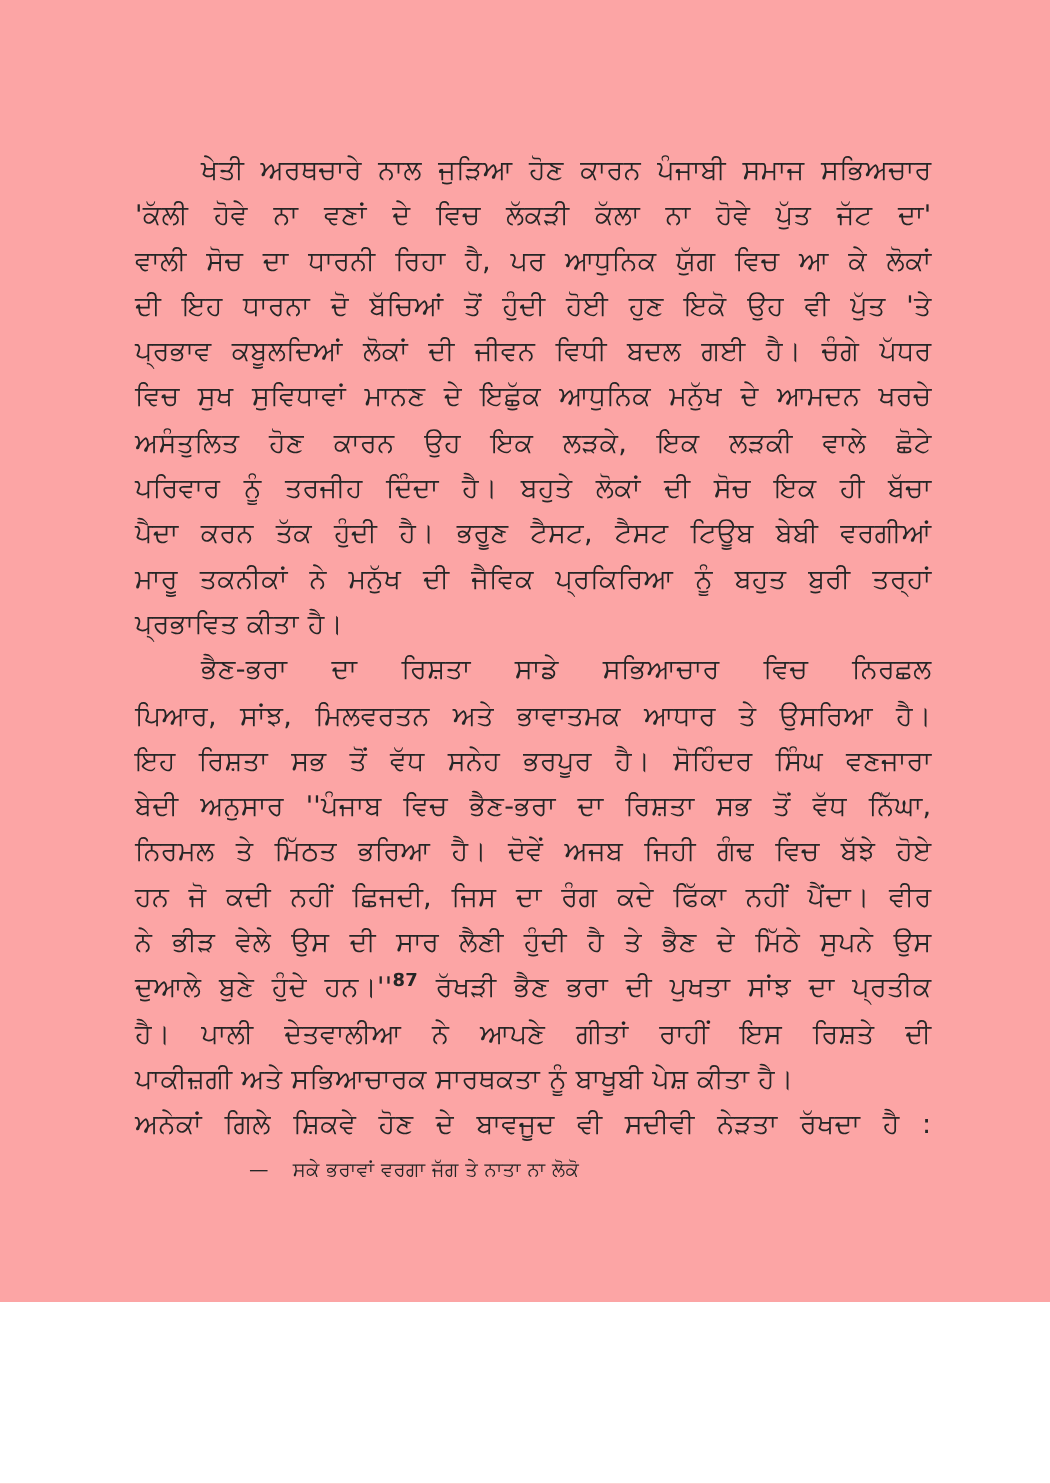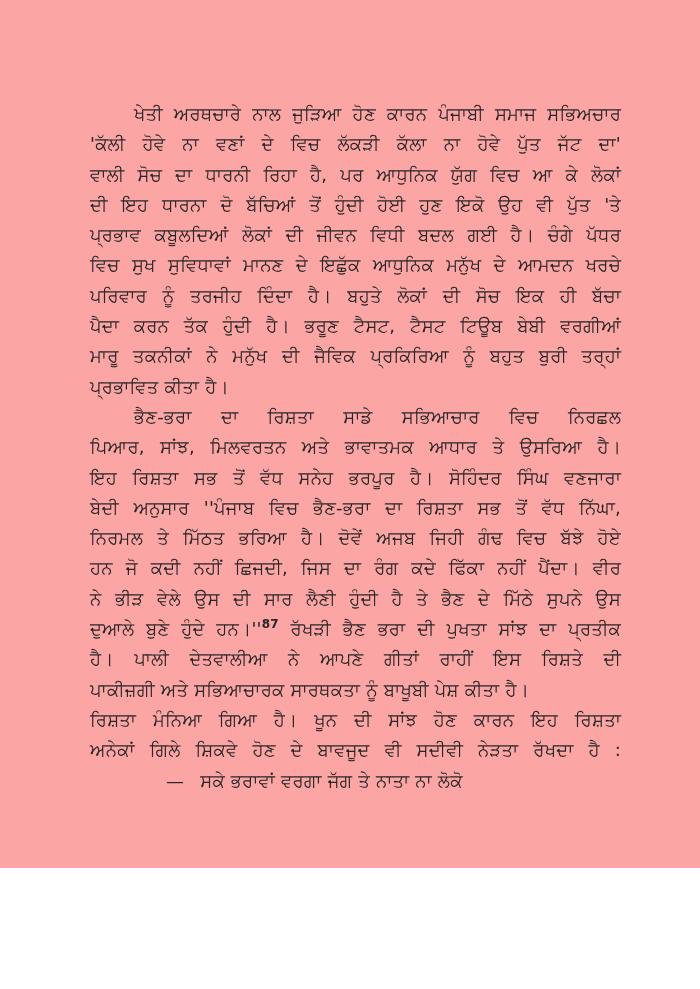--- a/index.html
+++ b/index.html
@@ -33,21 +33,21 @@
   }
   .line.first-line { padding-left: 44px; }
   .line.para-end { text-align-last: left; }
   .footnote-ref {
     font-weight: bold;
     font-size: 12px;
     vertical-align: super;
     line-height: 0;
   }
   .verse {
-    font-size: 18px;
+    font-size: 13px;
     line-height: 30.3px;
     text-align: left;
     text-align-last: left;
     padding-left: 76px;
     letter-spacing: 0.2px;
   }
   .verse .dash { display: inline-block; margin-right: 16px; }
   .page-number {
     position: absolute;
     top: 920px;
@@ -64,41 +64,41 @@
 <div class="page">
   <div class="text-block">
 
     <div class="para">
       <div class="line first-line">ਖੇਤੀ ਅਰਥਚਾਰੇ ਨਾਲ ਜੁੜਿਆ ਹੋਣ ਕਾਰਨ ਪੰਜਾਬੀ ਸਮਾਜ ਸਭਿਅਚਾਰ</div>
       <div class="line">'ਕੱਲੀ ਹੋਵੇ ਨਾ ਵਣਾਂ ਦੇ ਵਿਚ ਲੱਕੜੀ ਕੱਲਾ ਨਾ ਹੋਵੇ ਪੁੱਤ ਜੱਟ ਦਾ'</div>
       <div class="line">ਵਾਲੀ ਸੋਚ ਦਾ ਧਾਰਨੀ ਰਿਹਾ ਹੈ, ਪਰ ਆਧੁਨਿਕ ਯੁੱਗ ਵਿਚ ਆ ਕੇ ਲੋਕਾਂ</div>
       <div class="line">ਦੀ ਇਹ ਧਾਰਨਾ ਦੋ ਬੱਚਿਆਂ ਤੋਂ ਹੁੰਦੀ ਹੋਈ ਹੁਣ ਇਕੋ ਉਹ ਵੀ ਪੁੱਤ 'ਤੇ</div>
       <div class="line">ਪ੍ਰਭਾਵ ਕਬੂਲਦਿਆਂ ਲੋਕਾਂ ਦੀ ਜੀਵਨ ਵਿਧੀ ਬਦਲ ਗਈ ਹੈ। ਚੰਗੇ ਪੱਧਰ</div>
       <div class="line">ਵਿਚ ਸੁਖ ਸੁਵਿਧਾਵਾਂ ਮਾਨਣ ਦੇ ਇਛੁੱਕ ਆਧੁਨਿਕ ਮਨੁੱਖ ਦੇ ਆਮਦਨ ਖਰਚੇ</div>
+      <div class="line">ਅਸੰਤੁਲਿਤ ਹੋਣ ਕਾਰਨ ਉਹ ਇਕ ਲੜਕੇ, ਇਕ ਲੜਕੀ ਵਾਲੇ ਛੋਟੇ</div>
       <div class="line">ਪਰਿਵਾਰ ਨੂੰ ਤਰਜੀਹ ਦਿੰਦਾ ਹੈ। ਬਹੁਤੇ ਲੋਕਾਂ ਦੀ ਸੋਚ ਇਕ ਹੀ ਬੱਚਾ</div>
       <div class="line">ਪੈਦਾ ਕਰਨ ਤੱਕ ਹੁੰਦੀ ਹੈ। ਭਰੂਣ ਟੈਸਟ, ਟੈਸਟ ਟਿਊਬ ਬੇਬੀ ਵਰਗੀਆਂ</div>
       <div class="line">ਮਾਰੂ ਤਕਨੀਕਾਂ ਨੇ ਮਨੁੱਖ ਦੀ ਜੈਵਿਕ ਪ੍ਰਕਿਰਿਆ ਨੂੰ ਬਹੁਤ ਬੁਰੀ ਤਰ੍ਹਾਂ</div>
       <div class="line para-end">ਪ੍ਰਭਾਵਿਤ ਕੀਤਾ ਹੈ।</div>
     </div>
 
     <div class="para">
       <div class="line first-line">ਭੈਣ-ਭਰਾ ਦਾ ਰਿਸ਼ਤਾ ਸਾਡੇ ਸਭਿਆਚਾਰ ਵਿਚ ਨਿਰਛਲ</div>
       <div class="line">ਪਿਆਰ, ਸਾਂਝ, ਮਿਲਵਰਤਨ ਅਤੇ ਭਾਵਾਤਮਕ ਆਧਾਰ ਤੇ ਉਸਰਿਆ ਹੈ।</div>
       <div class="line">ਇਹ ਰਿਸ਼ਤਾ ਸਭ ਤੋਂ ਵੱਧ ਸਨੇਹ ਭਰਪੂਰ ਹੈ। ਸੋਹਿੰਦਰ ਸਿੰਘ ਵਣਜਾਰਾ</div>
       <div class="line">ਬੇਦੀ ਅਨੁਸਾਰ ''ਪੰਜਾਬ ਵਿਚ ਭੈਣ-ਭਰਾ ਦਾ ਰਿਸ਼ਤਾ ਸਭ ਤੋਂ ਵੱਧ ਨਿੱਘਾ,</div>
       <div class="line">ਨਿਰਮਲ ਤੇ ਮਿੱਠਤ ਭਰਿਆ ਹੈ। ਦੋਵੇਂ ਅਜਬ ਜਿਹੀ ਗੰਢ ਵਿਚ ਬੱਝੇ ਹੋਏ</div>
       <div class="line">ਹਨ ਜੋ ਕਦੀ ਨਹੀਂ ਛਿਜਦੀ, ਜਿਸ ਦਾ ਰੰਗ ਕਦੇ ਫਿੱਕਾ ਨਹੀਂ ਪੈਂਦਾ। ਵੀਰ</div>
       <div class="line">ਨੇ ਭੀੜ ਵੇਲੇ ਉਸ ਦੀ ਸਾਰ ਲੈਣੀ ਹੁੰਦੀ ਹੈ ਤੇ ਭੈਣ ਦੇ ਮਿੱਠੇ ਸੁਪਨੇ ਉਸ</div>
       <div class="line"><span>ਦੁਆਲੇ ਬੁਣੇ ਹੁੰਦੇ ਹਨ।''</span><span class="footnote-ref">87</span><span> ਰੱਖੜੀ ਭੈਣ ਭਰਾ ਦੀ ਪੁਖਤਾ ਸਾਂਝ ਦਾ ਪ੍ਰਤੀਕ</span></div>
       <div class="line">ਹੈ। ਪਾਲੀ ਦੇਤਵਾਲੀਆ ਨੇ ਆਪਣੇ ਗੀਤਾਂ ਰਾਹੀਂ ਇਸ ਰਿਸ਼ਤੇ ਦੀ</div>
       <div class="line para-end">ਪਾਕੀਜ਼ਗੀ ਅਤੇ ਸਭਿਆਚਾਰਕ ਸਾਰਥਕਤਾ ਨੂੰ ਬਾਖੂਬੀ ਪੇਸ਼ ਕੀਤਾ ਹੈ।</div>
     </div>
 
     <div class="para">
-      <div class="line">ਰਿਸ਼ਤਾ ਮੰਨਿਆ ਗਿਆ ਹੈ। ਖੂਨ ਦੀ ਸਾਂਝ ਹੋਣ ਕਾਰਨ ਇਹ ਰਿਸ਼ਤਾ</div>
       <div class="line">ਅਨੇਕਾਂ ਗਿਲੇ ਸ਼ਿਕਵੇ ਹੋਣ ਦੇ ਬਾਵਜੂਦ ਵੀ ਸਦੀਵੀ ਨੇੜਤਾ ਰੱਖਦਾ ਹੈ :</div>
     </div>
 
     <div class="verse">
       <span class="dash">—</span><span>ਸਕੇ ਭਰਾਵਾਂ ਵਰਗਾ ਜੱਗ ਤੇ ਨਾਤਾ ਨਾ ਲੋਕੋ</span>
     </div>
 
   </div>
 
   <div class="page-number">183</div>

